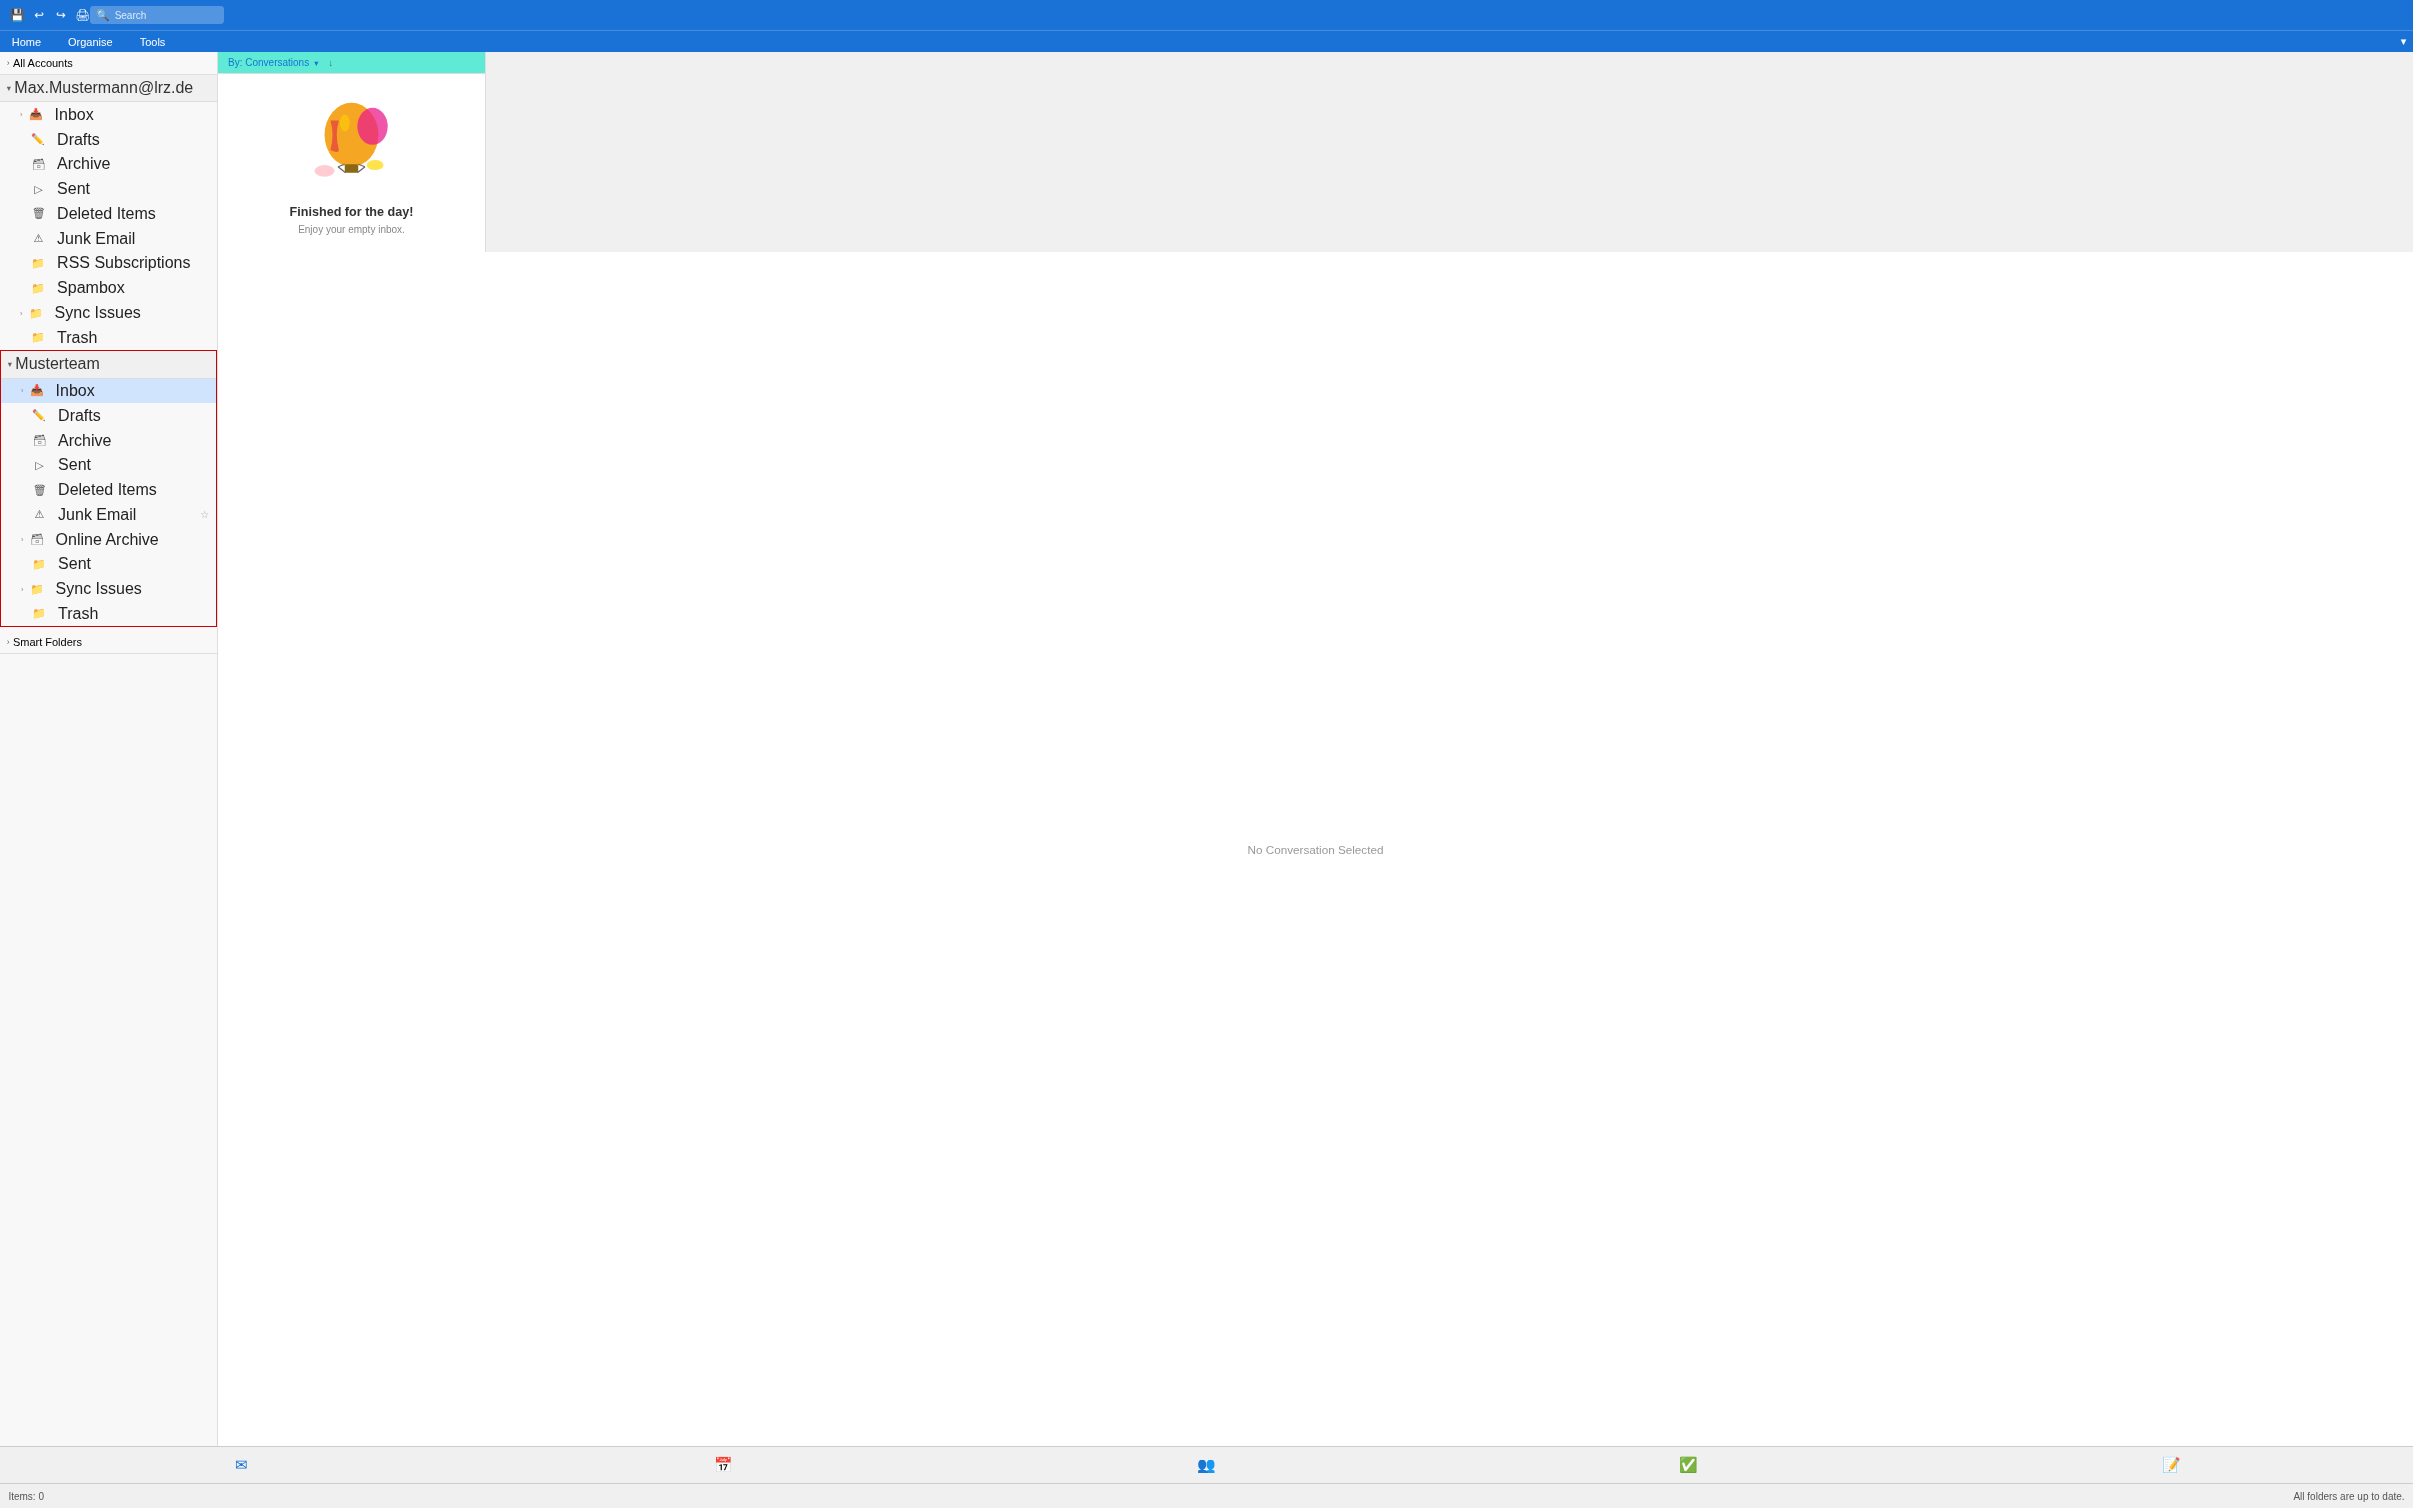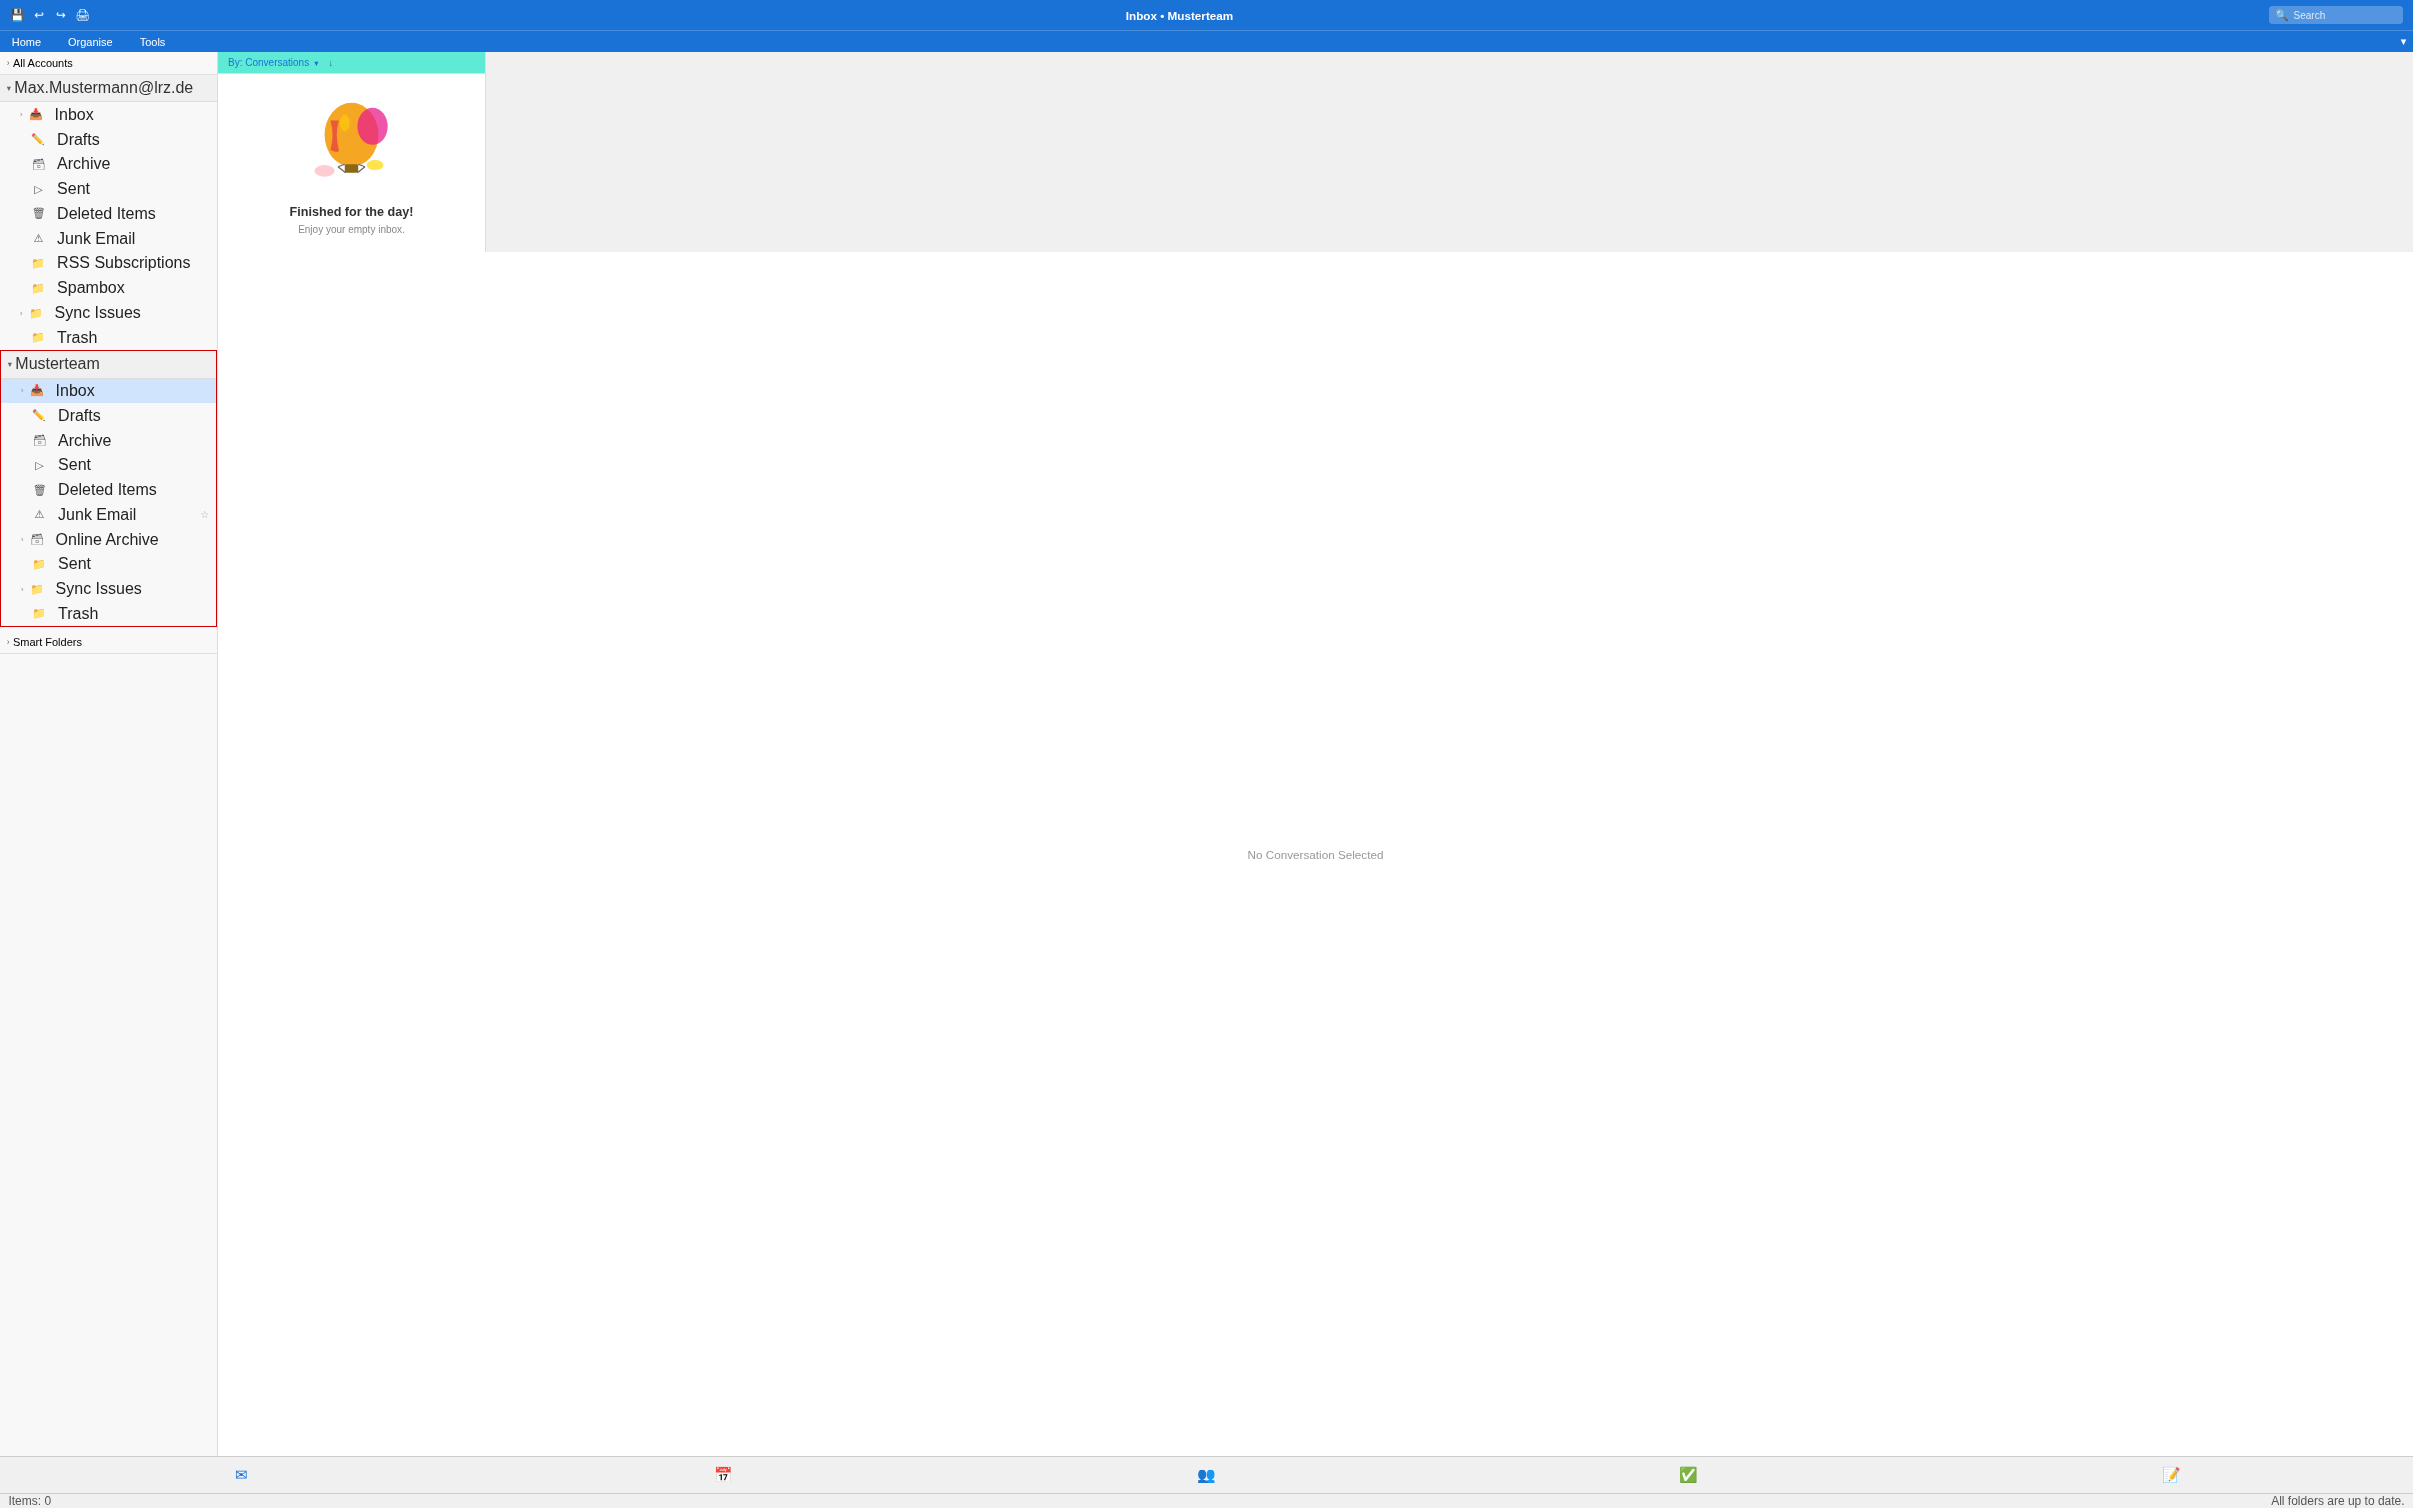--- a/index.html
+++ b/index.html
@@ -101,27 +101,27 @@
       display: flex;
       align-items: center;
       justify-content: space-around;
       flex-shrink: 0;
     }
     .nav-icon { width: 23.5px; height: 23.5px; display: flex; align-items: center; justify-content: center; font-size: 15px; cursor: pointer; color: #555; border-radius: 3.4px; }
     .nav-icon.active { color: #1a72d6; }
 
     
     #statusbar {
-      height: 15px;
+      height: 25px;
       background: #f0f0f0;
       border-top: 0.8px solid #ccc;
       display: flex;
       align-items: center;
       padding: 0 8.4px;
-      font-size: 12px;
+      font-size: 10px;
       color: #555;
       flex-shrink: 0;
     }
     #statusbar-right { margin-left: auto; }
 
     
     #content { flex: 1; display: flex; flex-direction: column; overflow: hidden; }
 
     
     #message-list {
@@ -175,21 +175,20 @@
 </head>
 <body>
 
 <div id="titlebar">
   <div id="titlebar-icons">
     <div class="title-icon">💾</div>
     <div class="title-icon">↩</div>
     <div class="title-icon">↪</div>
     <div class="title-icon">🖨</div>
   </div>
-  <div id="titlebar-title">Inbox • Musterteam</div>
   <div id="search-bar">
     <span>🔍</span>
     <input type="text" placeholder="Search" style="">
   </div>
 </div>
 
 <div id="ribbon">
   <div class="ribbon-tab">Home</div>
   <div class="ribbon-tab">Organise</div>
   <div class="ribbon-tab">Tools</div>

